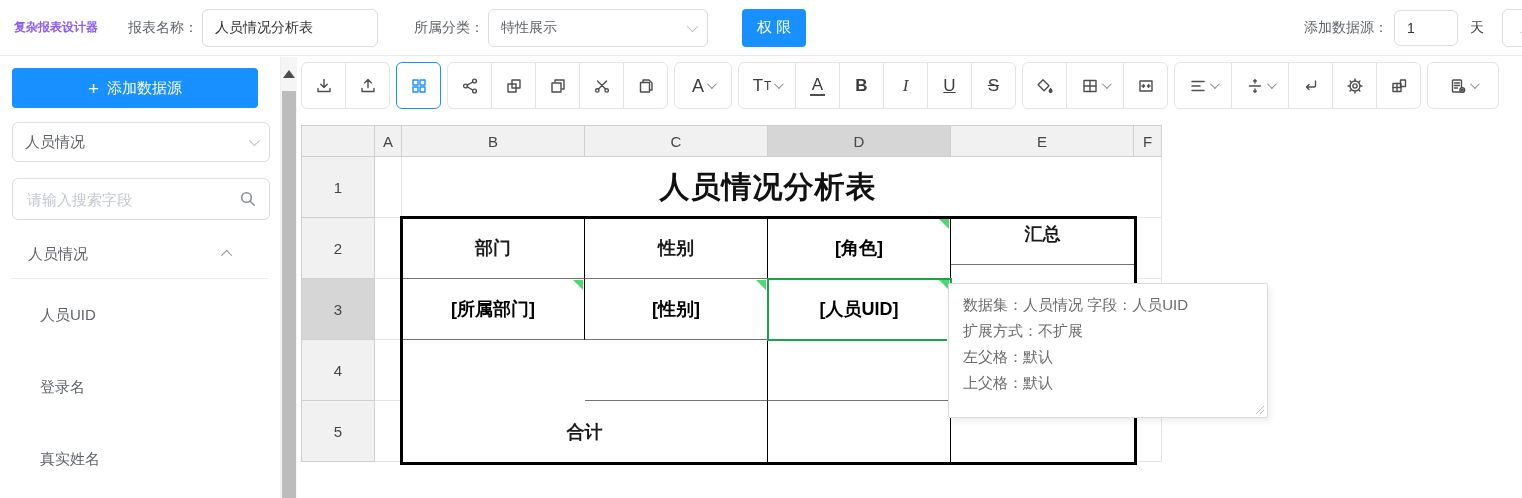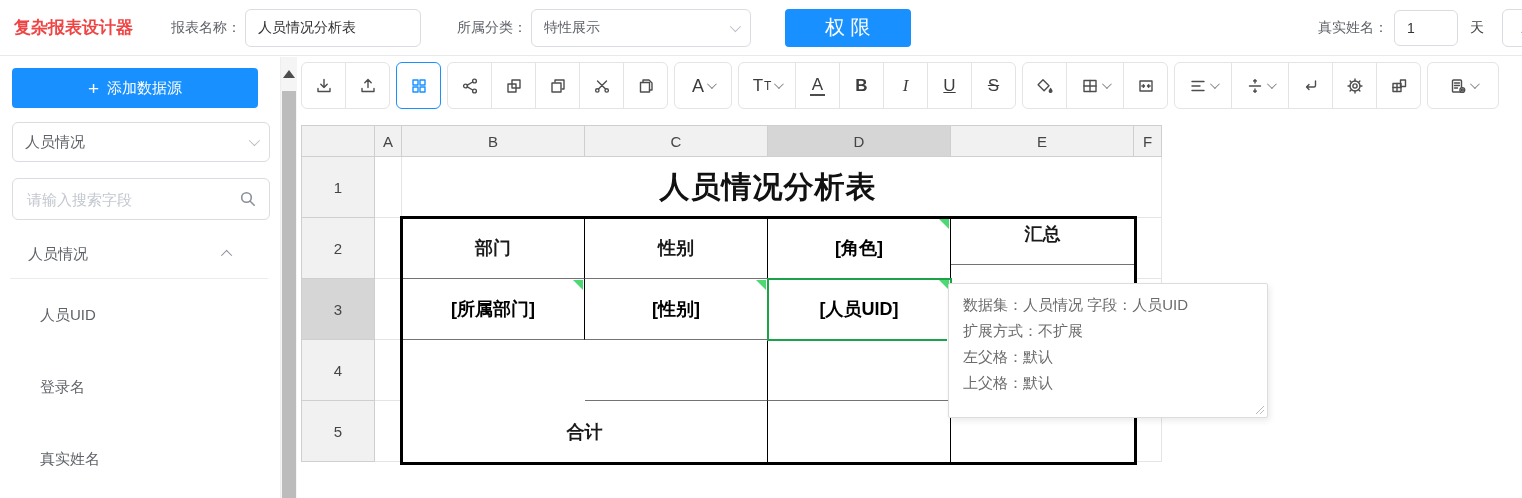--- a/index.html
+++ b/index.html
@@ -3,30 +3,30 @@
 <meta charset="utf-8">
 <style>
   *{box-sizing:border-box}
   html,body{margin:0;padding:0}
   body{width:1522px;height:498px;overflow:hidden;position:relative;background:#fff;
        font-family:"Liberation Sans","DejaVu Sans",sans-serif;color:#333}
 
   
   .topbar{position:absolute;top:0;left:0;width:1522px;height:56px;display:flex;align-items:center;
           padding-left:14px;border-bottom:1px solid #e7e9eb;background:#fff;z-index:5}
-  .app-title{font-size:17px;font-weight:700;color:#ef4444;white-space:nowrap}
+  .app-title{font-size:12px;font-weight:700;color:#8b5cf6;white-space:nowrap}
   .bar-label{font-size:14px;color:#5f6368;white-space:nowrap}
   .txt-input{height:38px;border:1px solid #d9dce1;border-radius:6px;padding:0 12px;font-size:14px;
              color:#333;background:#fff;outline:none;font-family:inherit}
   .sel{height:38px;border:1px solid #d9dce1;border-radius:6px;padding:0 12px;font-size:14px;color:#5f6368;
        background:#fff;display:flex;align-items:center;justify-content:space-between}
   .chev-down{width:8px;height:8px;border-right:1.5px solid #b9bec7;border-bottom:1.5px solid #b9bec7;
              transform:rotate(45deg) translateY(-2px)}
-  .btn-blue{height:38px;border:none;border-radius:4px;background:#1890ff;color:#fff;font-size:20px;
-            padding:0 40px;font-family:inherit;cursor:pointer;white-space:nowrap}
+  .btn-blue{height:38px;border:none;border-radius:4px;background:#1890ff;color:#fff;font-size:15px;
+            padding:0 15px;font-family:inherit;cursor:pointer;white-space:nowrap}
 
   
   .sidebar{position:absolute;top:57px;left:0;width:278px;bottom:0;background:#fff}
   .add-btn{margin:11px 14px 0 12px;width:246px;height:40px;background:#1890ff;color:#fff;border:none;
            border-radius:4px;font-size:15px;display:flex;align-items:center;justify-content:center;gap:8px;
            font-family:inherit;cursor:pointer}
   .side-sel{margin:14px 8px 0 12px;width:258px;height:40px}
   .side-search{margin:16px 8px 0 12px;width:258px;height:42px;border:1px solid #d9dce1;border-radius:6px;
                display:flex;align-items:center;padding:0 12px}
   .side-search input{border:none;outline:none;flex:1;font-size:15px;color:#4d7c0f;font-family:Liberation Sans, sans-serif}
@@ -86,30 +86,30 @@
   .tt-handle{position:absolute;right:2px;bottom:2px}
 
   .clipped-btn{height:38px;min-width:64px;border:1px solid #d9dce1;border-radius:6px;background:#fff;
                font-size:15px;color:#5f6368;display:flex;align-items:center;padding:0 18px;font-family:inherit}
 </style>
 </head>
 <body>
 
 <div class="topbar">
   <span class="app-title">复杂报表设计器</span>
-  <span class="bar-label" style="margin-left:38px">报表名称：</span>
+  <span class="bar-label" style="margin-left:30px">报表名称：</span>
   <input class="txt-input" style="width: 176px; margin-left: 4px;" value="人员情况分析表">
   <span class="bar-label" style="margin-left:36px">所属分类：</span>
   <div class="sel" style="width:220px;margin-left:4px">
     <span>特性展示</span>
     <span class="chev-down"></span>
   </div>
   <button class="btn-blue" style="margin-left:34px">权 限</button>
   <div style="flex:1"></div>
-  <span class="bar-label">真实姓名：</span>
+  <span class="bar-label">添加数据源：</span>
   <input class="txt-input" style="width: 64px; height: 36px; margin-left: 6px;" value="1">
   <span class="bar-label" style="margin-left:12px;color:#444">天</span>
   <button class="clipped-btn" style="margin-left:18px;margin-right:-44px">刷</button>
 </div>
 
 <div class="sidebar">
   <button class="add-btn">
     <span class="glyph" style="color:#fff;font-size:19px">+</span>
     <span>添加数据源</span>
   </button>

